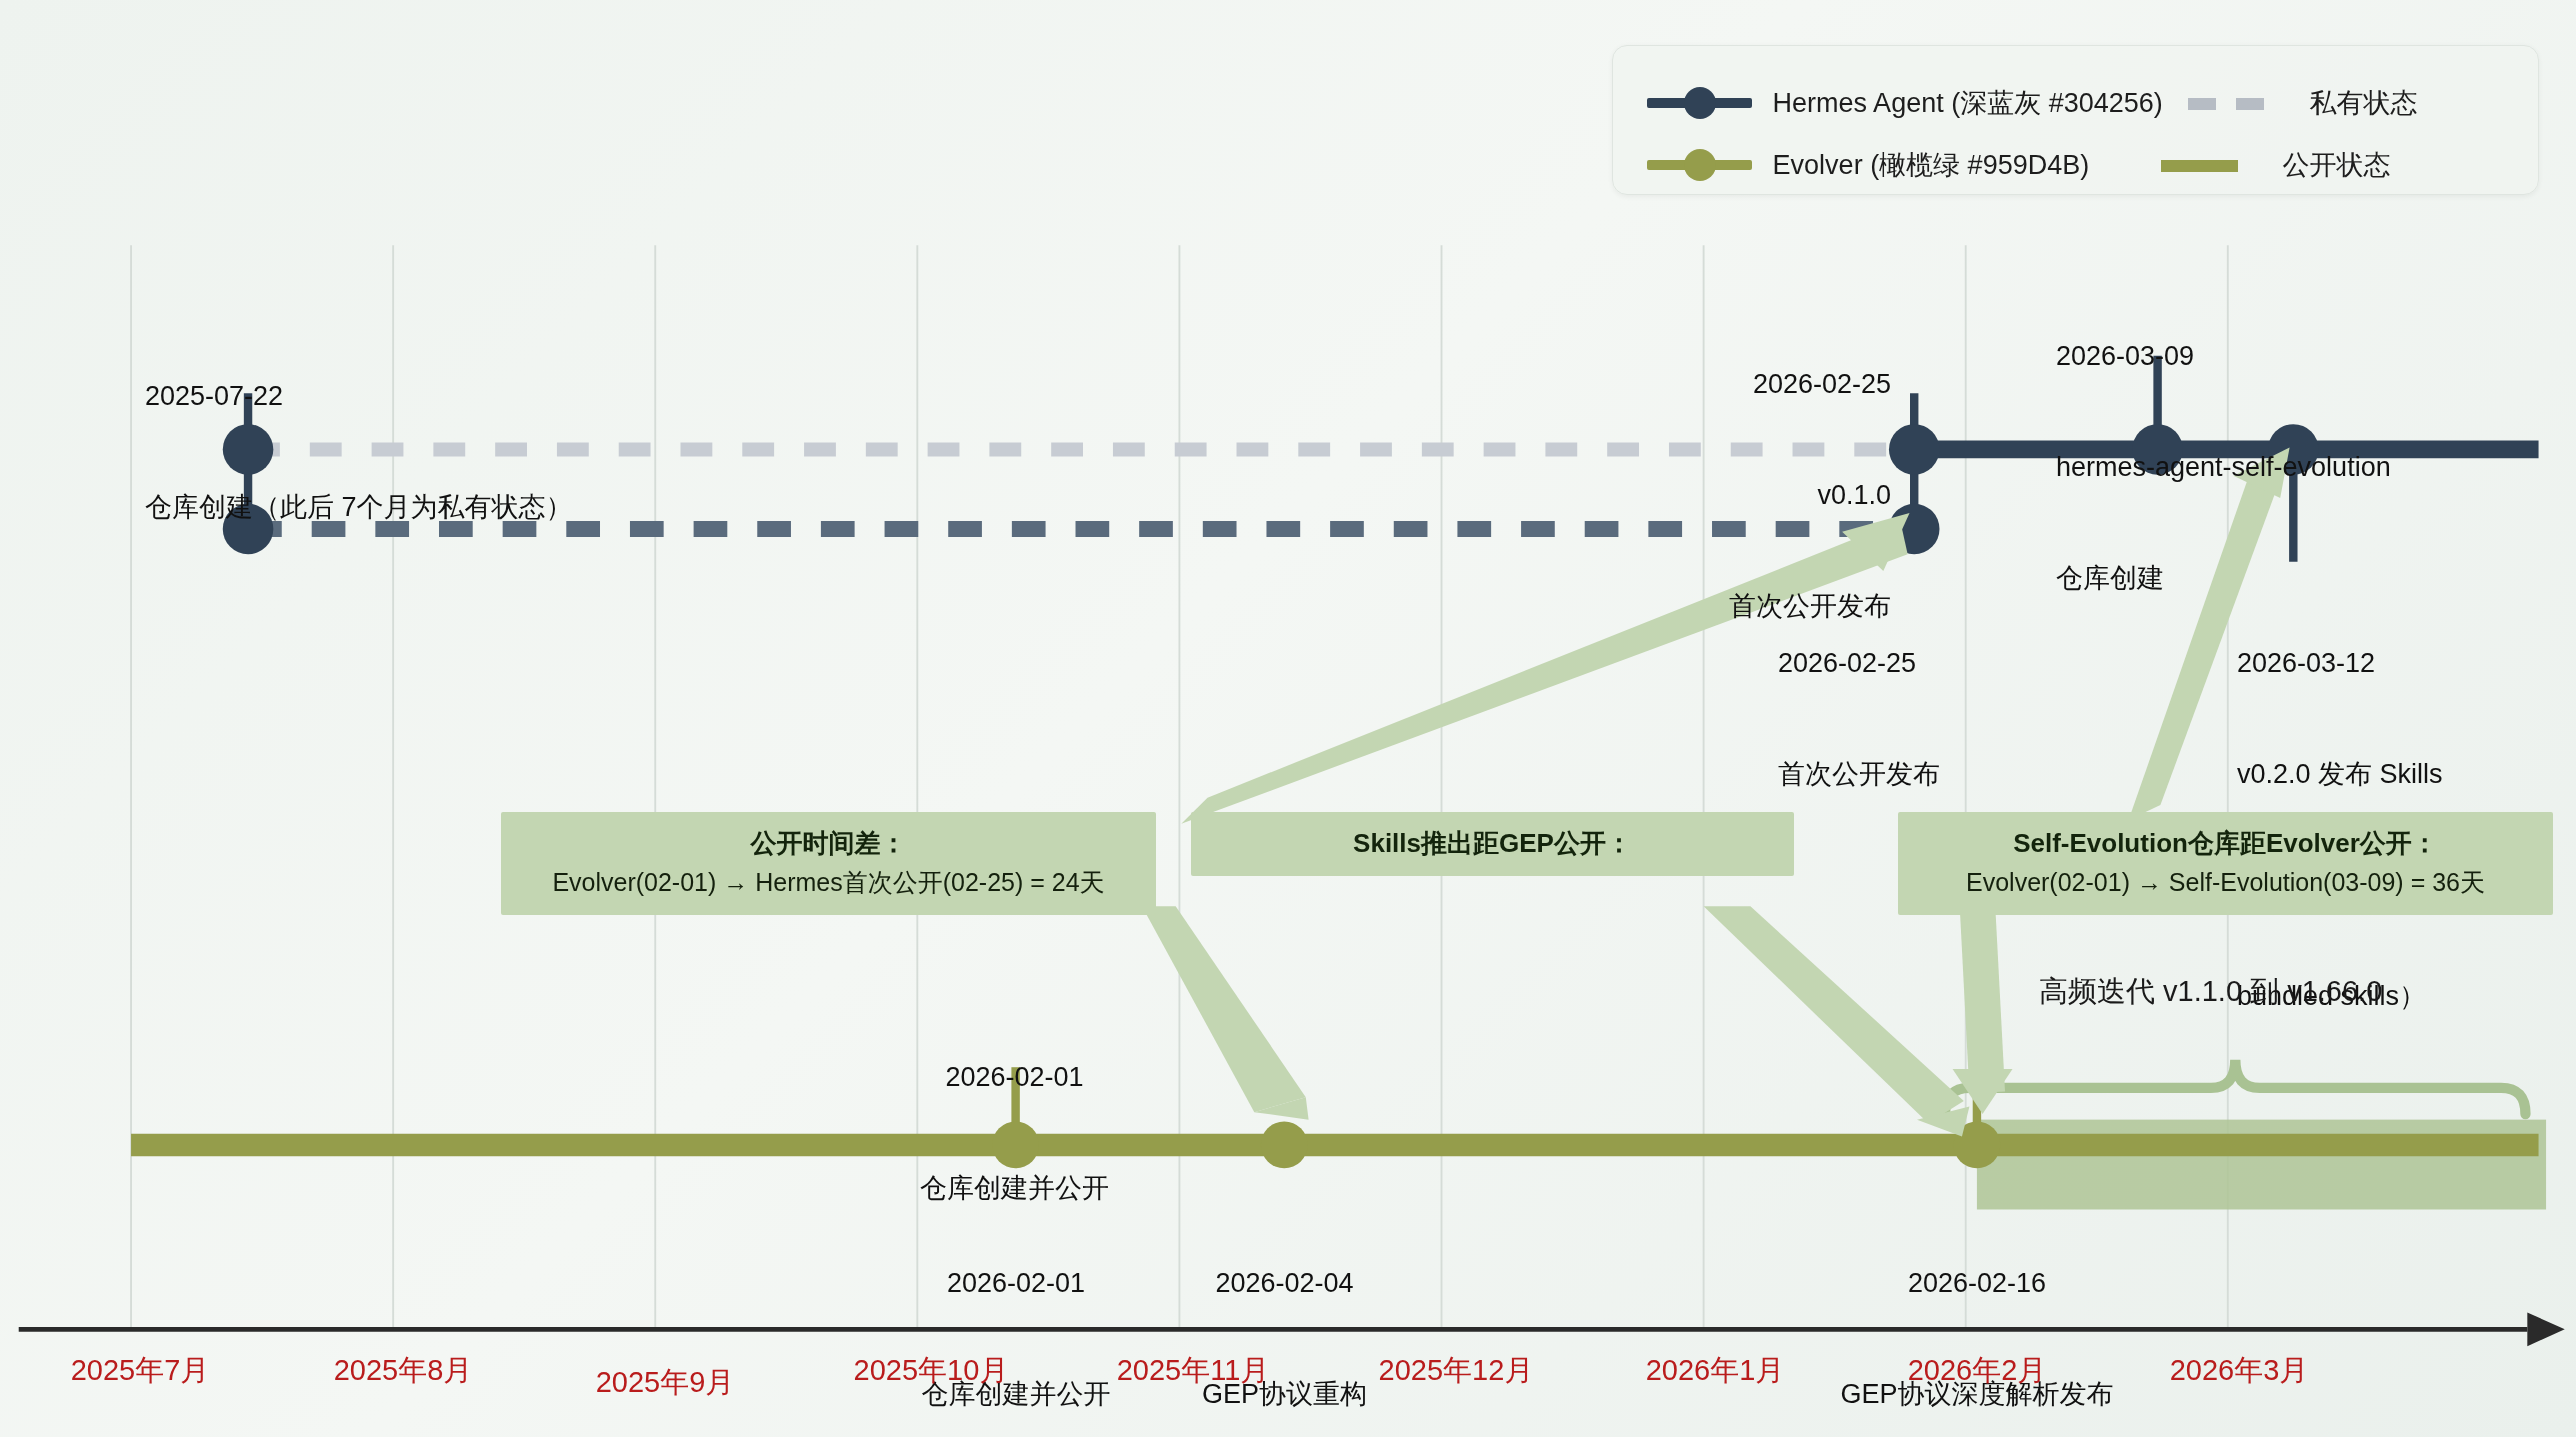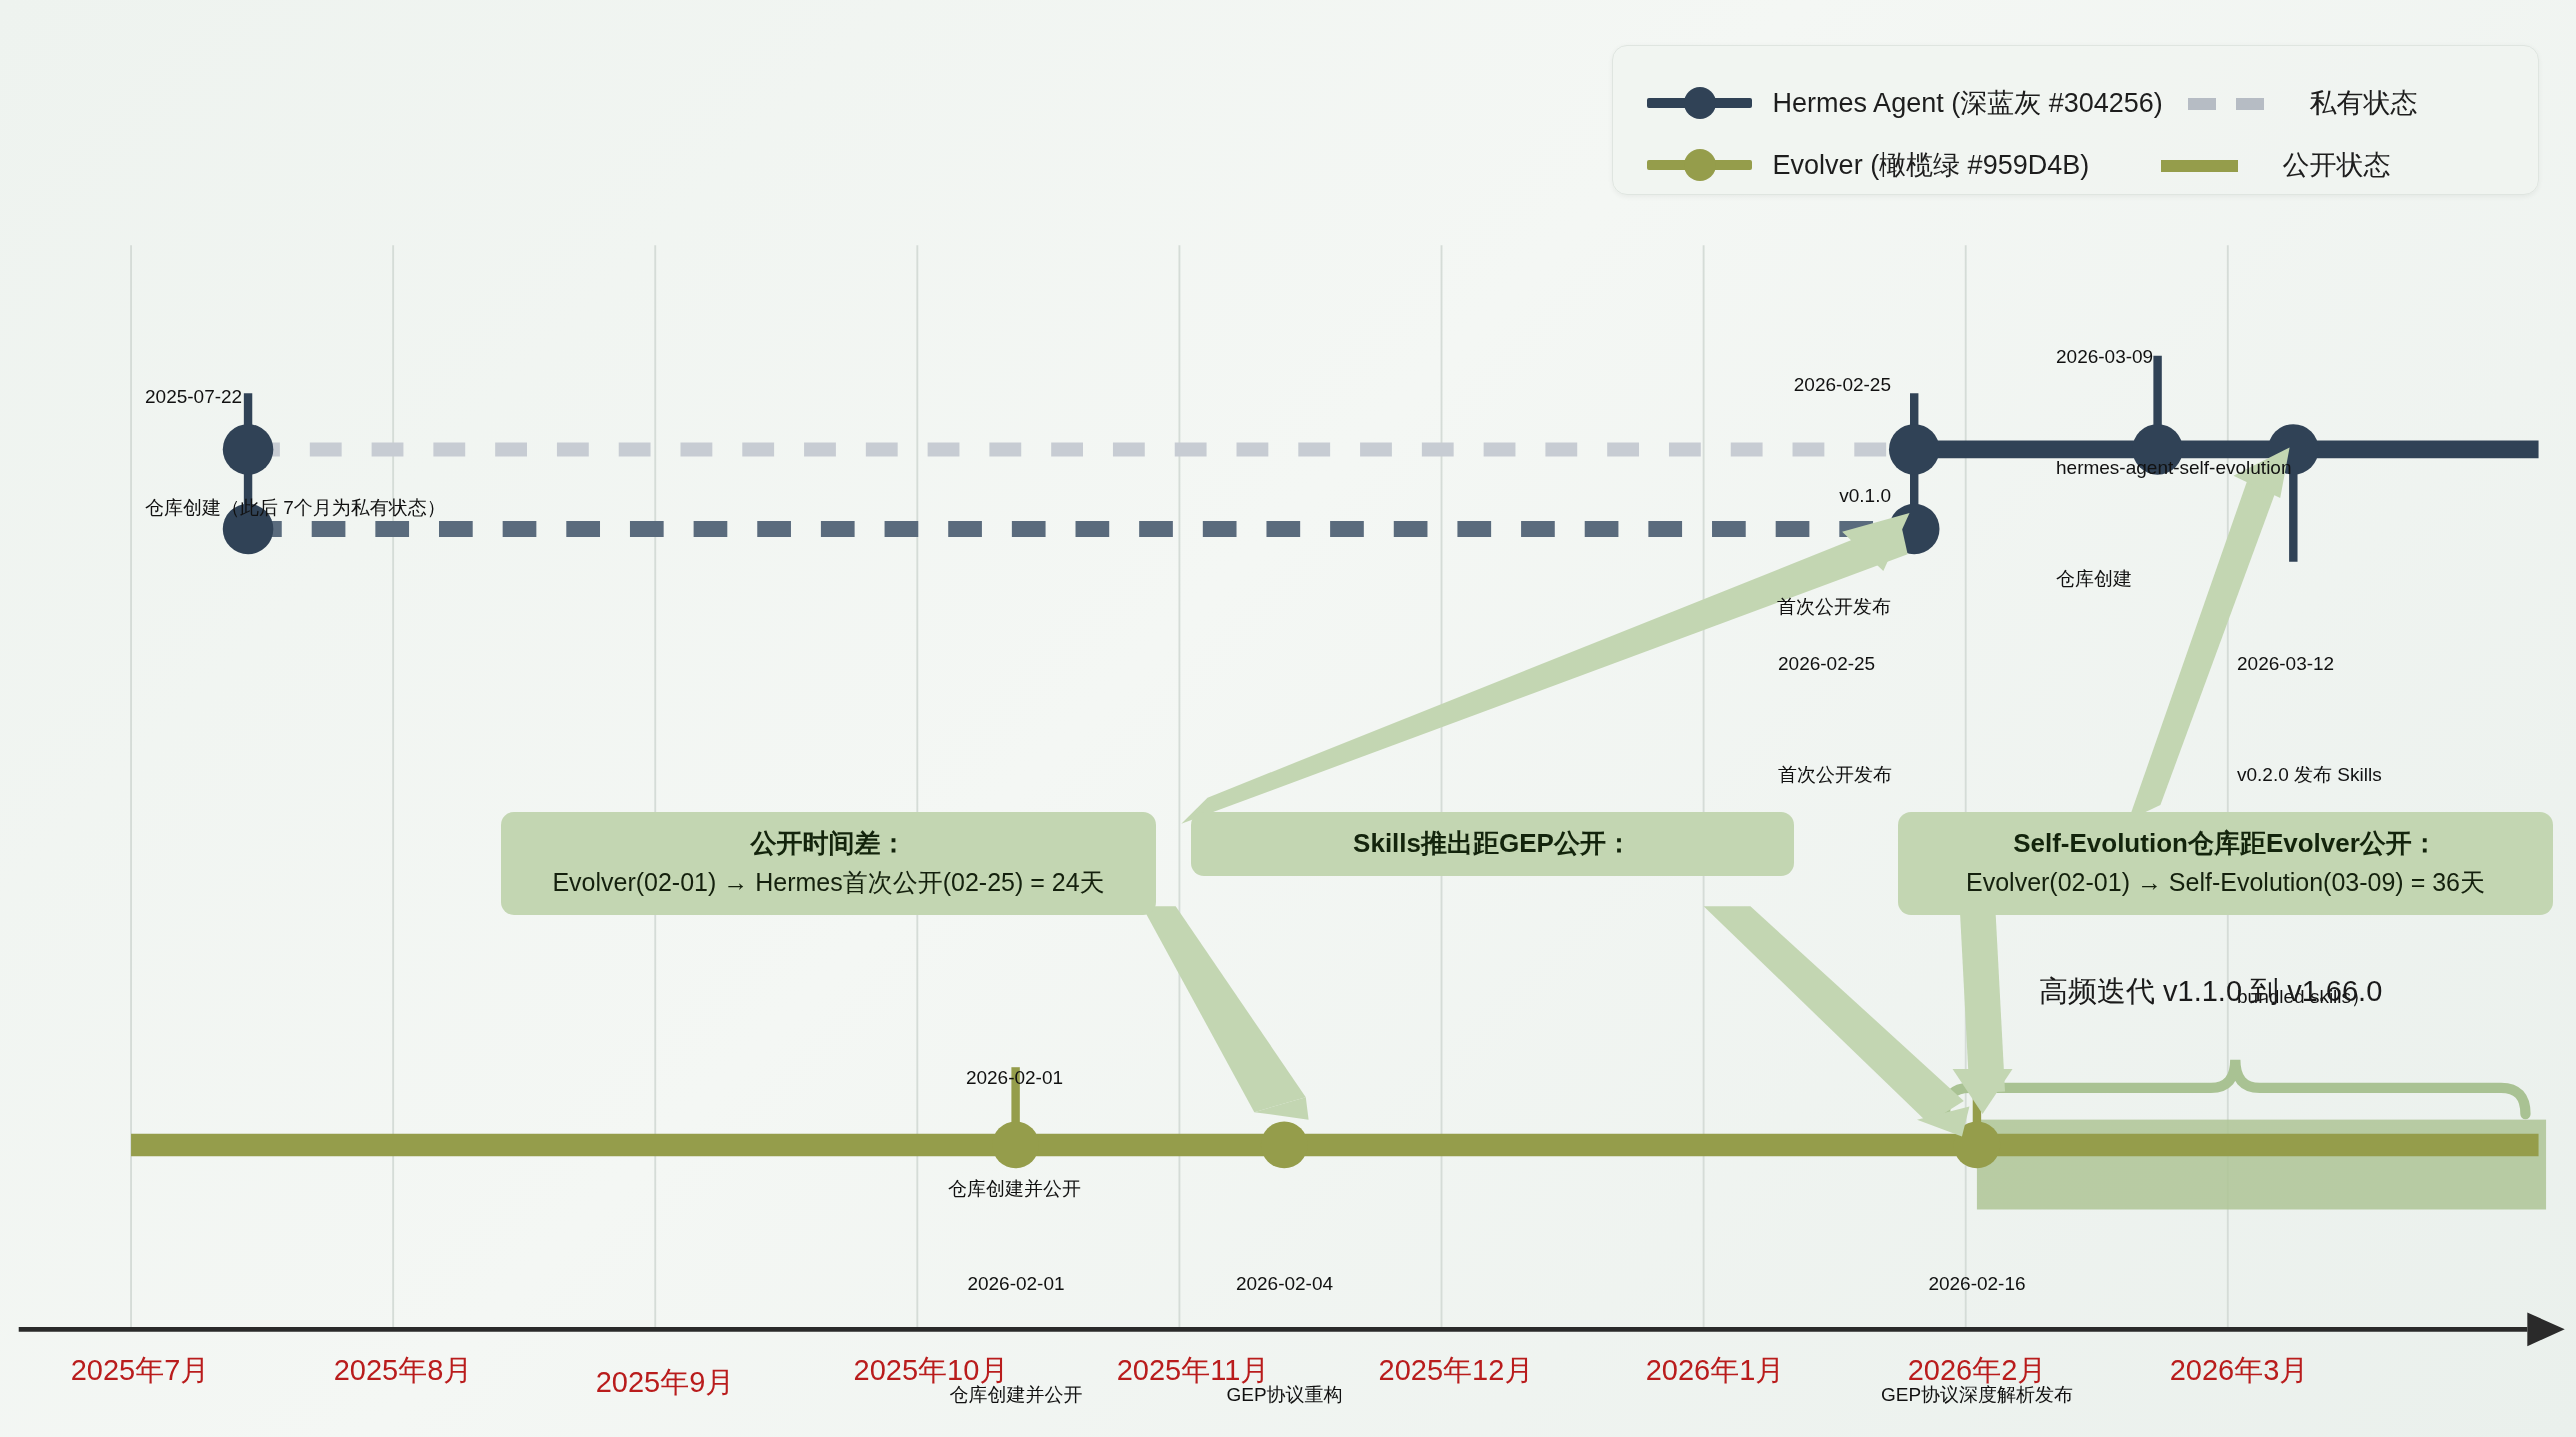--- a/index.html
+++ b/index.html
@@ -37,28 +37,28 @@
   .lg-sample .dot{
     position:absolute;left:37px;top:0;width:32px;height:32px;border-radius:50%;
   }
   .lg-dash{position:relative;width:105px;height:32px;margin-right:20.6px;flex:none;}
   .lg-dash i{position:absolute;top:11.2px;width:28px;height:12px;display:block;}
   .lg-dash i:nth-child(1){left:3.7px;}
   .lg-dash i:nth-child(2){left:52px;}
   .lg-text{font-size:27px;color:#1d1d1d;white-space:nowrap;line-height:32px;}
 
   
-  .note{position:absolute;font-size:19px;line-height:37px;color:#111;white-space:pre;}
+  .note{position:absolute;font-size:27px;line-height:37px;color:#111;white-space:pre;}
   .note.r{text-align:right;}
   .note.l{text-align:left;}
 
   
   .callout{
     position:absolute;box-sizing:border-box;
-    background:#c3d6b2;border-radius:13px;
+    background:#c3d6b2;border-radius:2px;
     padding:13px 20.6px 15px;
     text-align:center;
   }
   .callout .ttl{font-size:26px;font-weight:bold;color:#13240c;line-height:36px;white-space:nowrap;}
   .callout .sub{font-size:25px;color:#14200d;line-height:36px;white-space:nowrap;margin-top:2.8px;}
 
   
   .xlabel{
     position:absolute;top:1351px;font-size:29px;color:#b91c1c;white-space:nowrap;
     transform:translateX(-50%);

